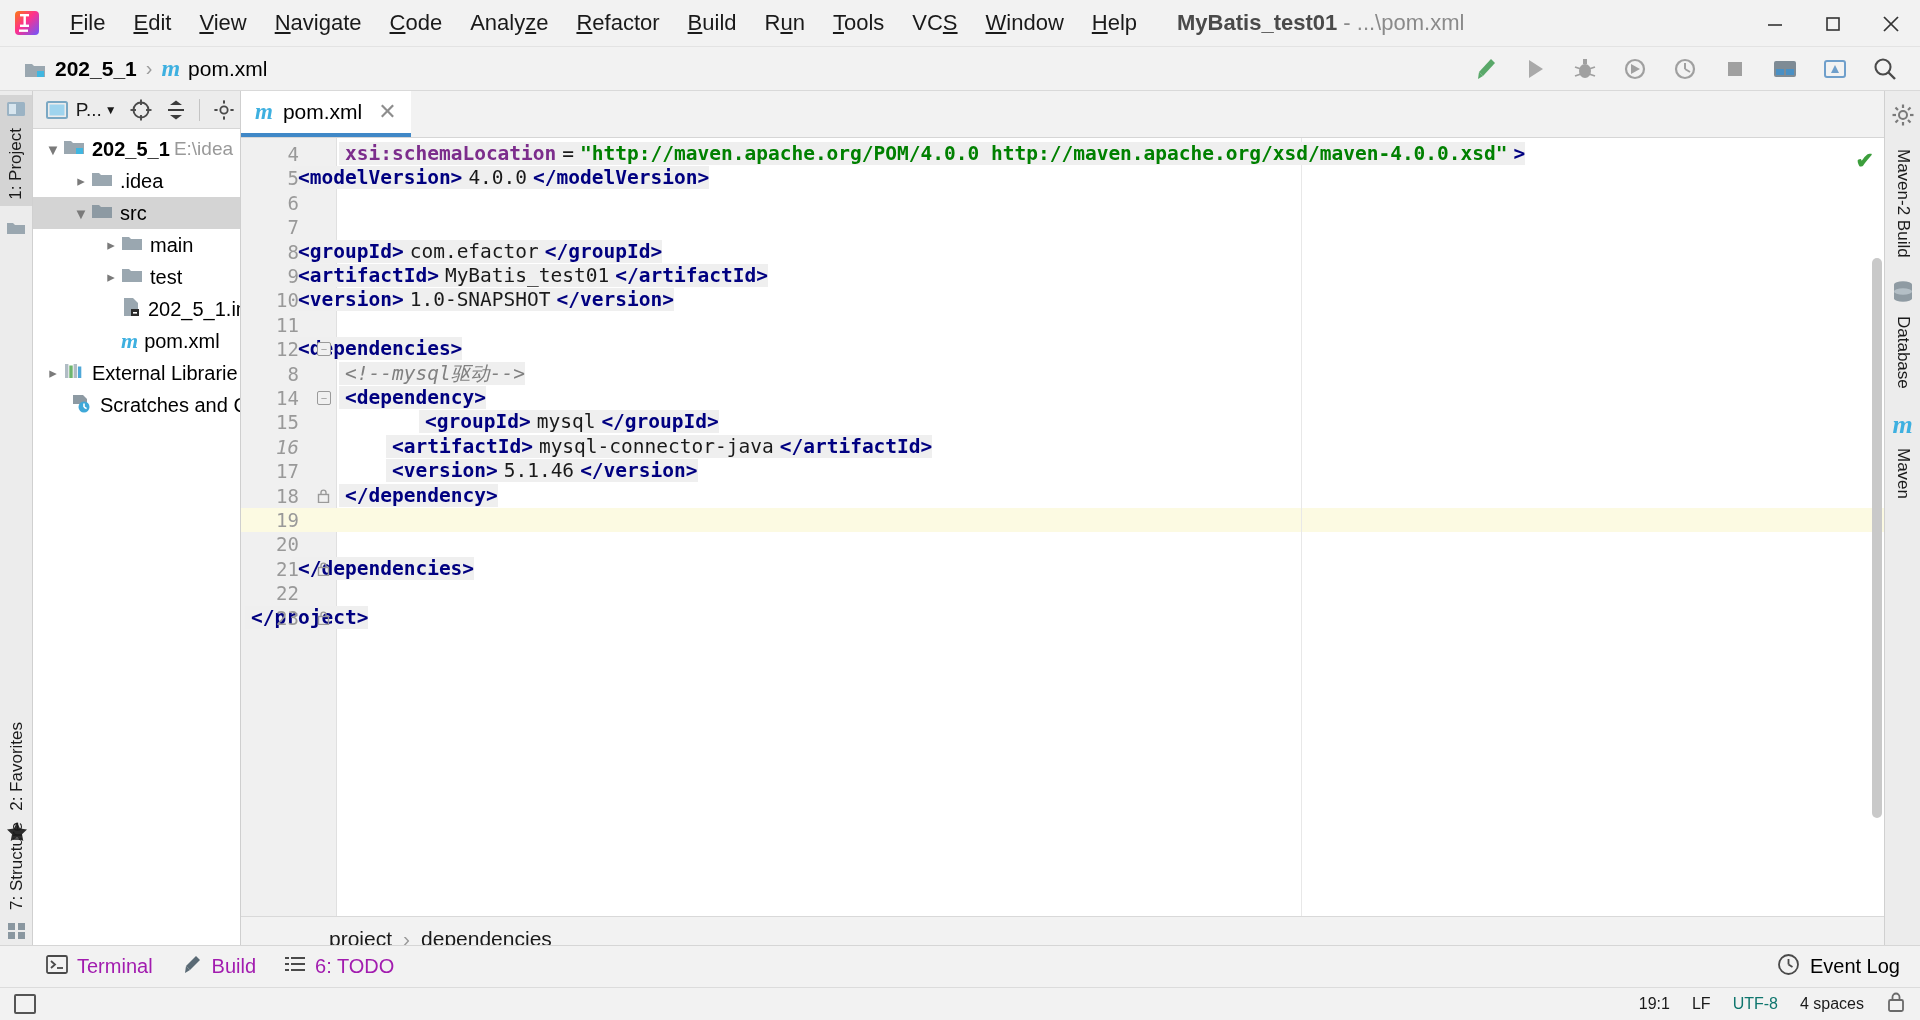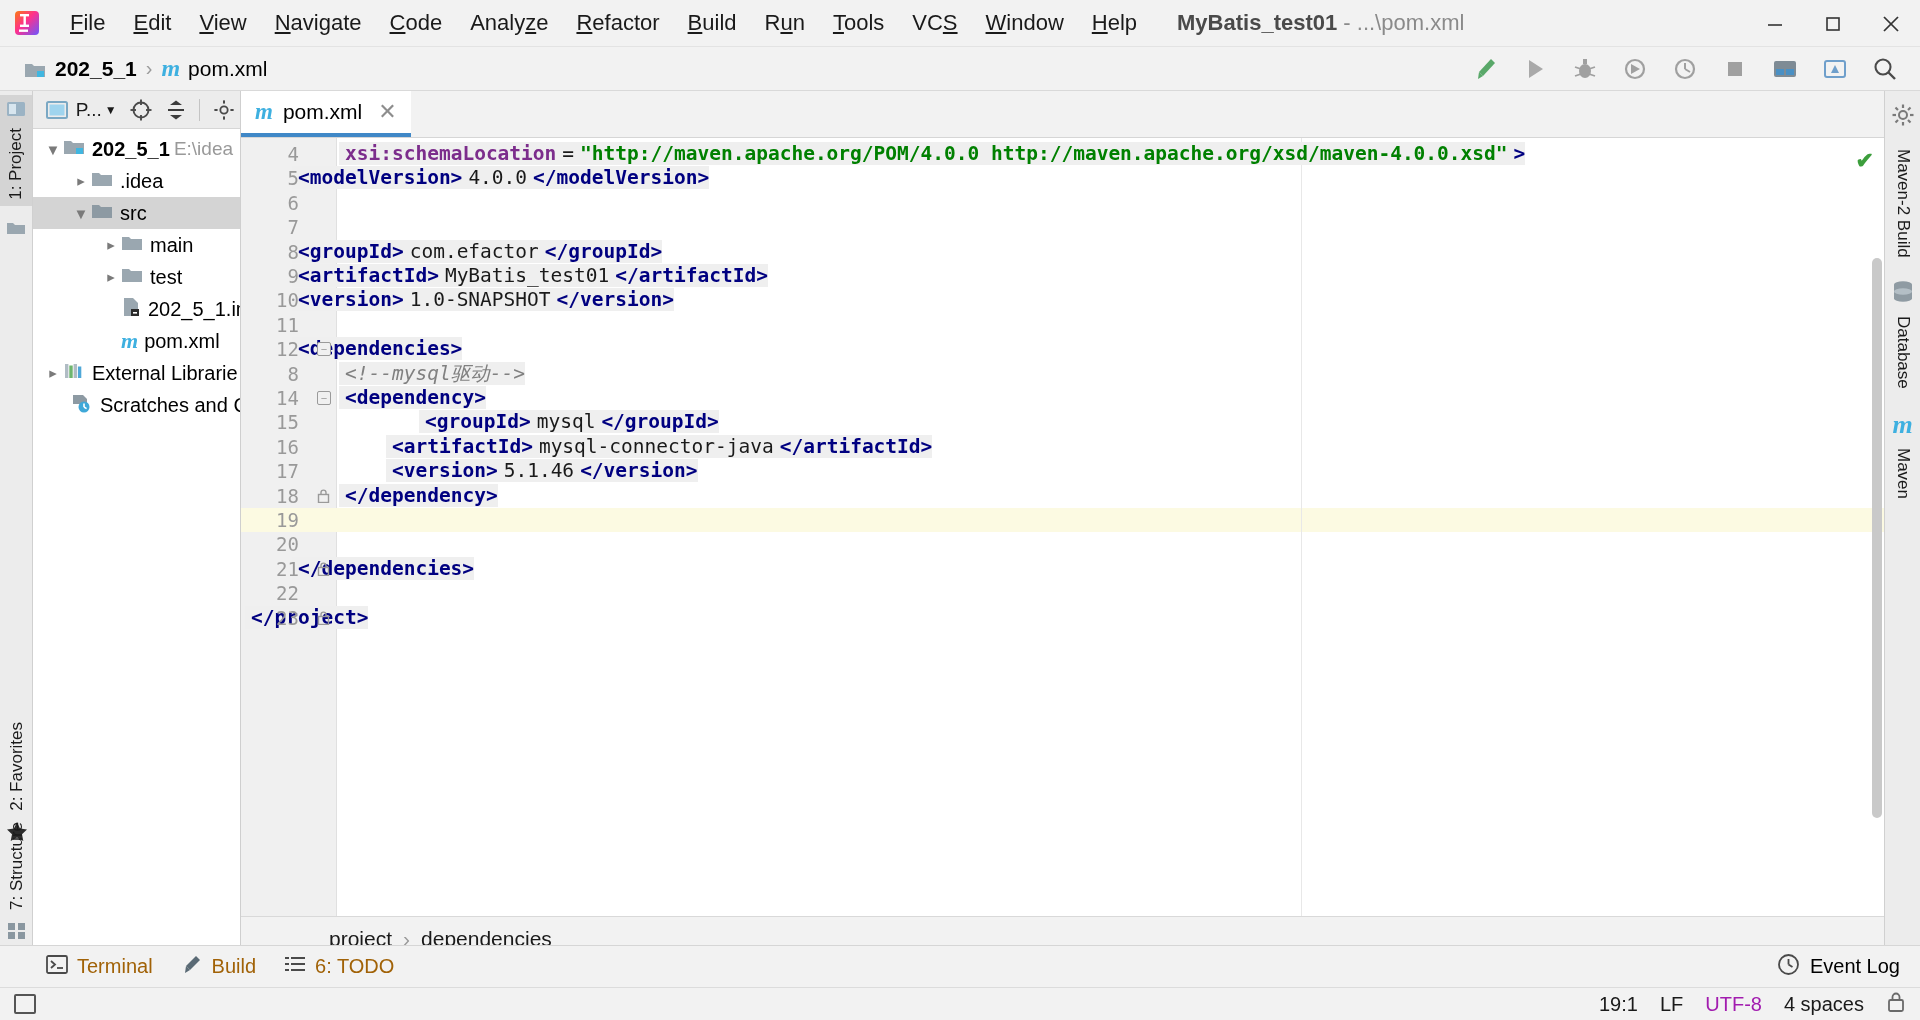--- a/index.html
+++ b/index.html
@@ -148,31 +148,31 @@
     display:flex; align-items:center; padding-left:88px; font-size:21px; color:#1a1a1a;
   }
   .breadcrumbs .sep { color:#9a9a9a; margin:0 11px; }
 
   
   .bottombar {
     position:absolute; left:0; bottom:33px; width:1920px; height:42px;
     background:#f2f2f2; border-top:1px solid #d6d6d6;
     display:flex; align-items:center; padding-left:34px; gap:4px;
   }
-  .bb-item { display:flex; align-items:center; gap:9px; font-size:20px; padding:4px 12px; color:#a16207; }
+  .bb-item { display:flex; align-items:center; gap:9px; font-size:20px; padding:4px 12px; color:#a21caf; }
   .bb-right { position:absolute; right:20px; display:flex; align-items:center; gap:10px; font-size:20px;}
 
   
   .statusbar {
     position:absolute; left:0; bottom:0; width:1920px; height:33px;
     background:#f2f2f2; border-top:1px solid #dcdcdc;
     display:flex; align-items:center;
   }
-  .sb-right { position:absolute; right:14px; display:flex; align-items:center; gap:22px; font-size:20px; color:#1a1a1a;}
-  .sb-dim { color:#a21caf; }
+  .sb-right { position:absolute; right:14px; display:flex; align-items:center; gap:22px; font-size:16px; color:#1a1a1a;}
+  .sb-dim { color:#0f766e; }
   .sb-left { display:flex; align-items:center; padding-left:14px; gap:12px;}
   .taskbar-sq { width:22px; height:20px; border:2px solid #555; border-radius:2px;}
 </style>
 </head>
 <body>
 
 <div id="app">
 
   <div class="titlebar">
     <div class="ij-logo">
@@ -560,21 +560,21 @@
           <div class="ln" style="top: 52.8px; left: 0px;">6</div>
           <div class="ln" style="top: 77.2px; left: 0px;">7</div>
           <div class="ln" style="top: 101.6px; left: 0px;">8</div>
           <div class="ln" style="top: 126px; left: 0px;">9</div>
           <div class="ln" style="top: 150.4px; left: 0px;">10</div>
           <div class="ln" style="top: 174.8px; left: 0px;">11</div>
           <div class="ln" style="top: 199.2px; left: 0px;">12</div>
           <div class="ln" style="top: 223.6px; left: 0px;">8</div>
           <div class="ln" style="top: 248px; left: 0px;">14</div>
           <div class="ln" style="top: 272.4px; left: 0px;">15</div>
-          <div class="ln" style="top: 296.8px; left: 0px;">16</div>
+          <div class="ln" style="top: 296.8px; left: 0px; font-style: italic;">16</div>
           <div class="ln" style="top: 321.2px; left: 0px;">17</div>
           <div class="ln" style="top: 345.6px; left: 0px;">18</div>
           <div class="ln" style="top: 370px; left: 0px;">19</div>
           <div class="ln" style="top: 394.4px; left: 0px;">20</div>
           <div class="ln" style="top: 418.8px; left: 0px;">21</div>
           <div class="ln" style="top: 443.2px; left: 0px;">22</div>
           <div class="ln" style="top: 467.6px; left: 0px;">23</div>
         </div>
       <div id="fold-host">
           <div class="fold" style="top: 204.2px; left: 76px;">−</div>

